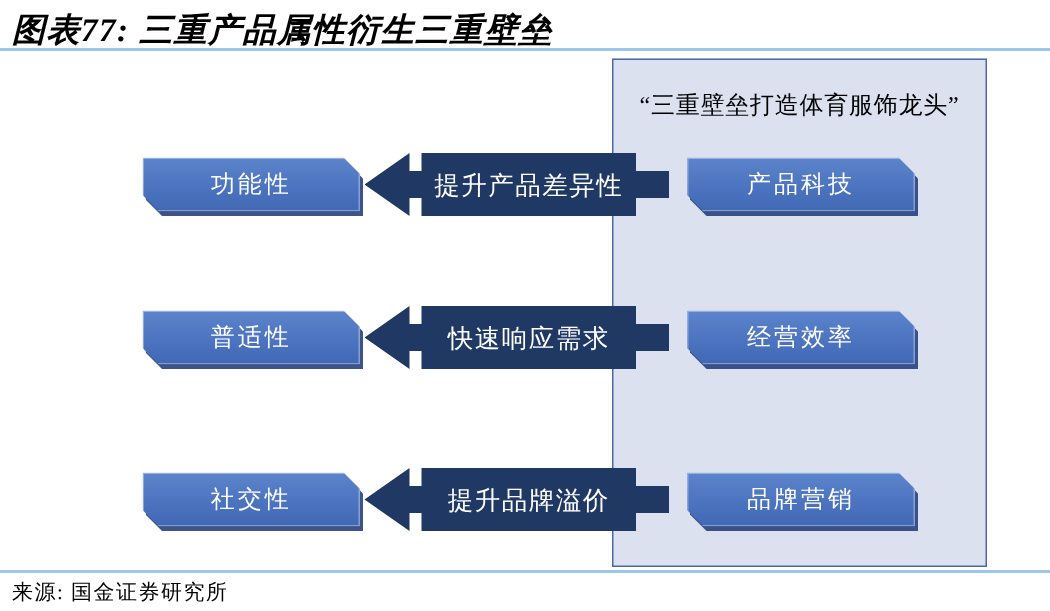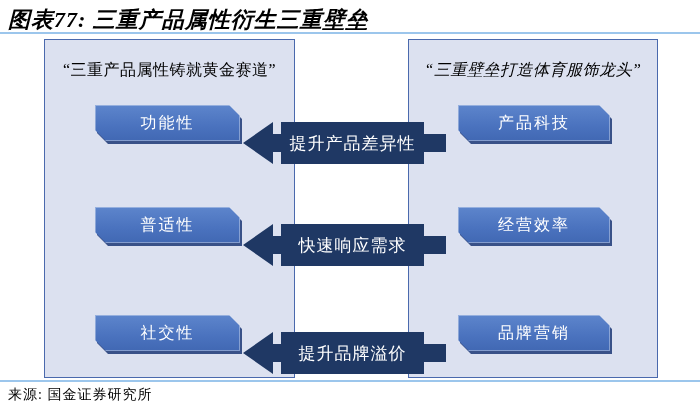--- a/index.html
+++ b/index.html
@@ -27,63 +27,60 @@
   }
   .rule{position:absolute;left:0;width:700px;height:2px;background:var(--rule-blue);}
   .rule-top{top:32px;}
   .rule-bottom{top:380px;}
   .panel{
     position:absolute;top:39px;height:339px;box-sizing:border-box;
     background:var(--panel-fill);
     border:1.6px solid var(--panel-border);
   }
   .panel-left{left:44px;width:251px;}
-  .panel-right{left:408px;width:250px;font-style:italic;}
+  .panel-right{left:408px;width:250px;}
   .panel-header{
     position:absolute;top:20px;left:0;right:0;text-align:center;
     font-size:16px;letter-spacing:0.5px;white-space:nowrap;
   }
   .node{position:absolute;height:36px;}
   .node-left{left:95px;width:145px;}
   .node-right{left:458px;width:152px;}
   .node-shadow,.node-face{
     position:absolute;inset:0;
     clip-path:polygon(0 0, calc(100% - 11px) 0, 100% 11px, 100% 100%, 11px 100%, 0 calc(100% - 11px));
     text-align:center;
   }
   .node-shadow{background:var(--shadow-navy);transform:translate(2px,3px);opacity:.9;}
   .node-face{
     background:linear-gradient(180deg,var(--box-blue-light) 0%,var(--box-blue) 60%,#4168b3 100%);
     box-shadow:inset 0 0 0 1px rgba(255,255,255,.35);
     display:flex;align-items:center;justify-content:center;
     color:var(--text-white);font-size:16px;letter-spacing:2px;white-space:nowrap;
   }
-  .arrow{position:absolute;left:243px;width:203px;height:42px;margin-top:20px;}
+  .arrow{position:absolute;left:243px;width:203px;height:42px;}
   .arrow svg{position:absolute;inset:0;display:block;}
   .arrow-label{
     position:absolute;left:38px;width:143px;top:0;bottom:0;
     display:flex;align-items:center;justify-content:center;
     color:var(--text-white);font-size:17px;letter-spacing:1px;white-space:nowrap;
   }
   .fig-source{
     position:absolute;left:8px;top:386px;
     font-size:14px;letter-spacing:1px;white-space:nowrap;
   }
 </style>
 </head>
 <body>
 
 <div class="figure">
 
   <div class="fig-title">图表77: 三重产品属性衍生三重壁垒</div>
   <div class="rule rule-top"></div>
 
-  <div class="panel panel-left">
-    <div class="panel-header">“三重产品属性铸就黄金赛道”</div>
-  </div>
 
   <div class="panel panel-right">
     <div class="panel-header">“三重壁垒打造体育服饰龙头”</div>
   </div>
 
   <div class="node node-left" style="top:105px">
     <div class="node-shadow"></div>
     <div class="node-face">功能性</div>
   </div>
   <div class="arrow" style="top:102px">

